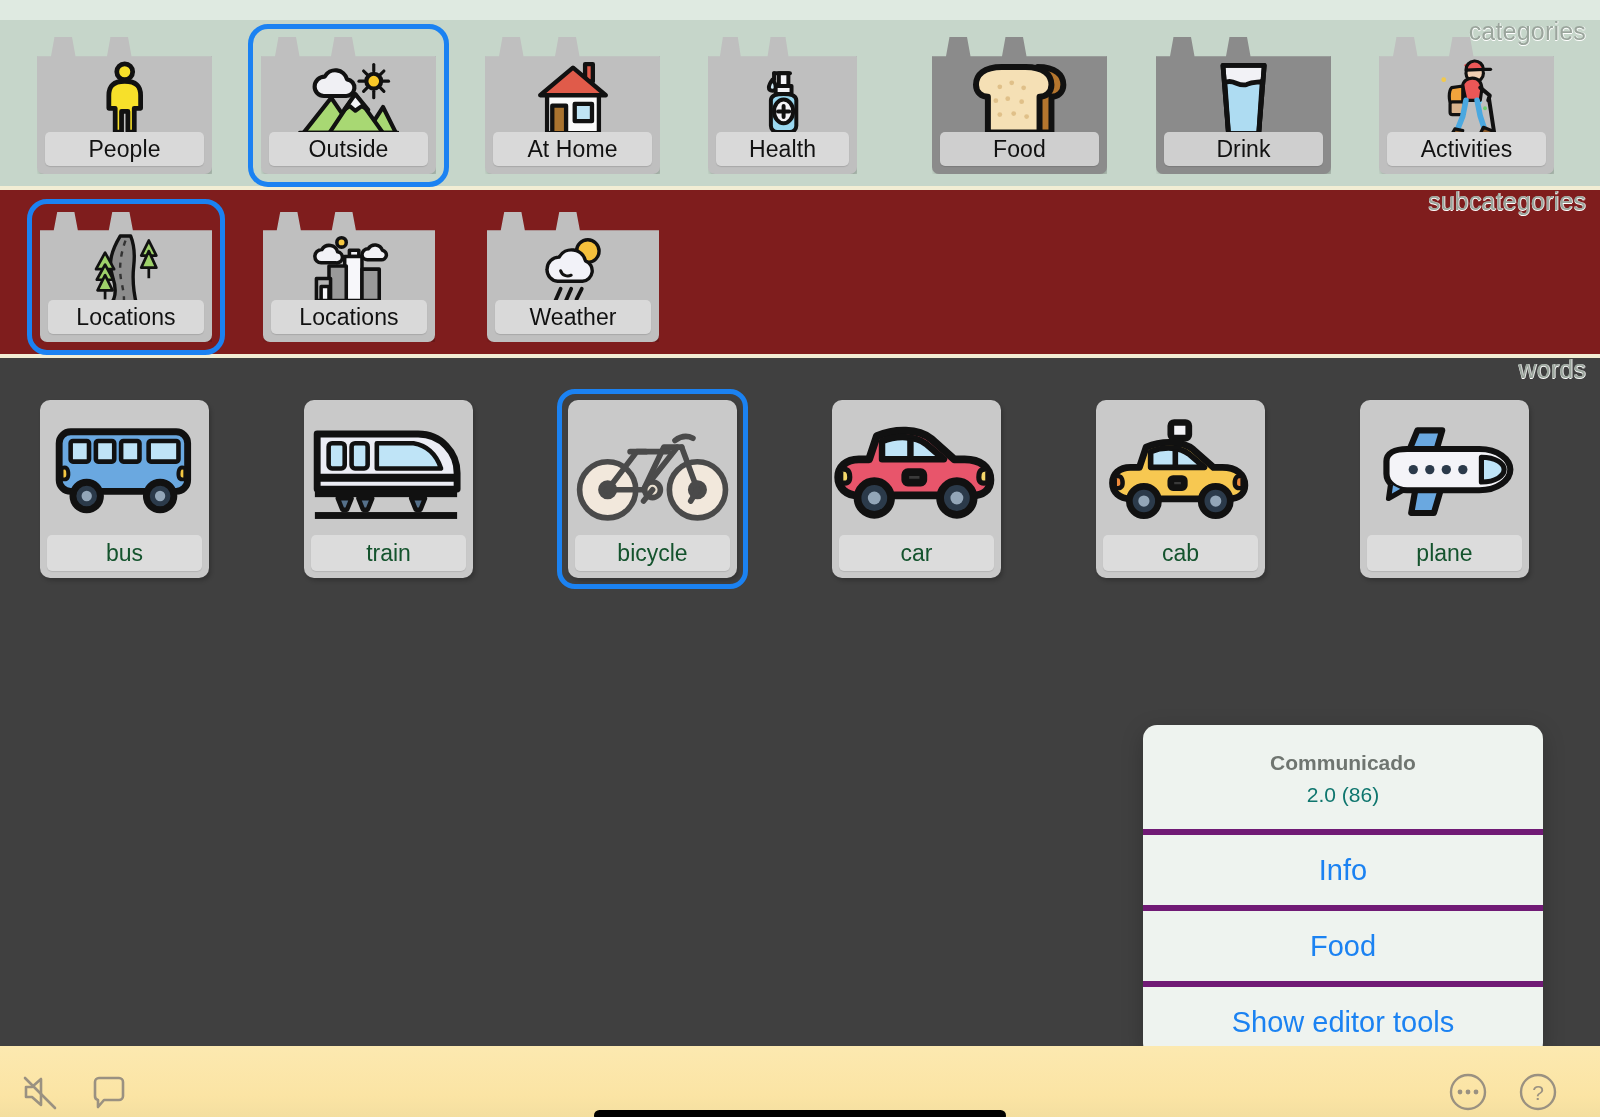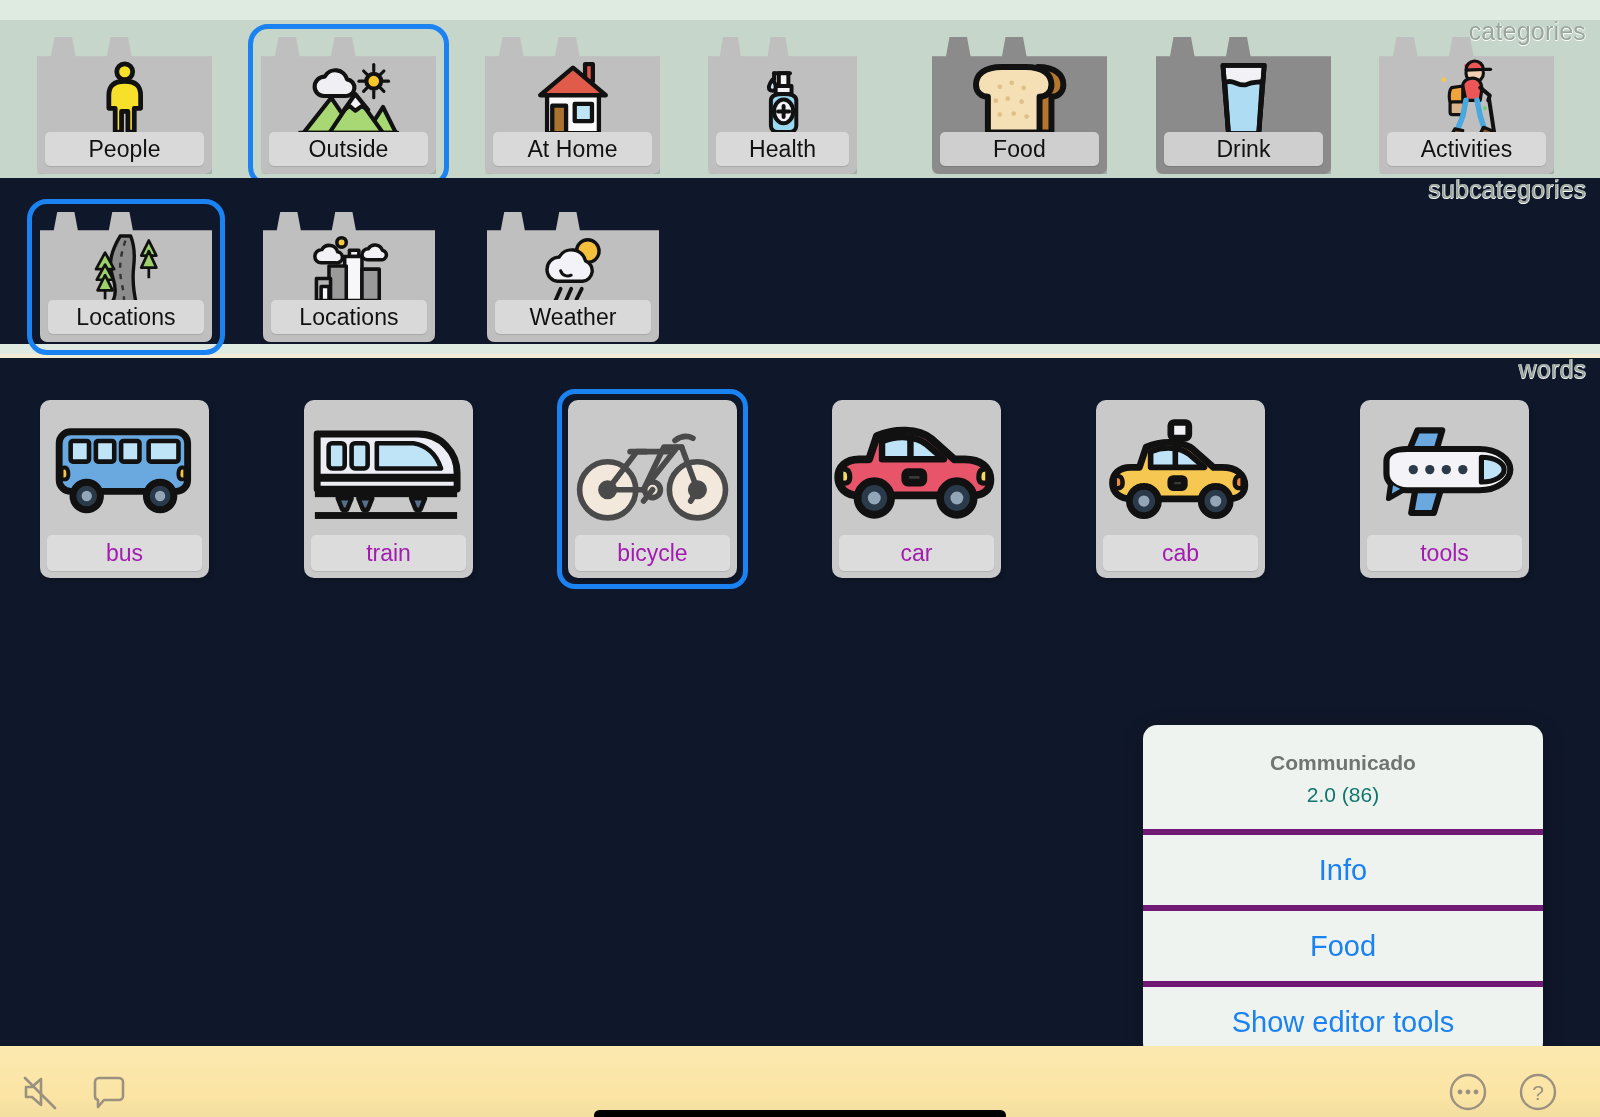--- a/index.html
+++ b/index.html
@@ -8,22 +8,22 @@
     width: 1600px; height: 1117px;
     overflow: hidden;
     font-family: "Liberation Sans", sans-serif;
     background: #dfeae1;
   }
   #app { position: relative; width: 1600px; height: 1117px; margin-top: 20px; }
 
   
   .band { position: absolute; left: 0; width: 1600px; }
   #band-categories    { top: 0;   height: 168px; background: #c6d6ca; }
-  #band-subcategories { top: 158px; height: 166px; background: #0f172a; }
-  #band-words         { top: 338px; height: 688px; background: #0f172a; }
+  #band-subcategories { top: 170px; height: 166px; background: #7f1d1d; }
+  #band-words         { top: 338px; height: 688px; background: #404040; }
   .divider { position: absolute; left: 0; width: 1600px; height: 4px;
              background: #f2edd4; }
   #div-1 { top: 166px; }
   #div-2 { top: 334px; }
 
   .band-label {
     position: absolute; right: 14px; top: -3px;
     font-size: 25px; color: #9aa59c; letter-spacing: .2px;
     text-shadow: 0 1px 0 #ffffff, 1px 0 0 rgba(255,255,255,.8);
     user-select: none;
@@ -79,21 +79,21 @@
   }
   .word-icon {
     position: absolute; left: 0; right: 0; top: 10%; height: 58%;
     display: flex; align-items: center; justify-content: center;
   }
   .word-icon svg { height: 100%; width: auto; display: block; }
   .word-name {
     position: absolute; left: 7px; right: 7px; bottom: 7px; height: 36px;
     background: #dcdcdc; border-radius: 5px;
     display: flex; align-items: center; justify-content: center;
-    font-size: 23px; color: #a21caf;
+    font-size: 23px; color: #14532d;
     box-shadow: 0 1px 1px rgba(0,0,0,.1);
   }
 
   
   #popup {
     position: absolute; left: 1143px; top: 705px;
     width: 400px; border-radius: 14px;
     background: #eef3ef;
     box-shadow: 0 6px 22px rgba(0,0,0,.22);
     overflow: visible;
@@ -511,21 +511,21 @@
         <g fill="#2b3a4a" stroke="none">
           <circle cx="40" cy="50" r="4.5"></circle>
               <circle cx="56" cy="50" r="4.5"></circle>
           <circle cx="72" cy="50" r="4.5"></circle>
               <circle cx="88" cy="50" r="4.5"></circle>
         </g>
         <path d="M18 64 L16 78 L30 70" fill="#6aa8e0" stroke-width="5"></path>
       </g>
         </svg>
     </div>
-    <div class="word-name">tools</div>
+    <div class="word-name">plane</div>
   </div>
 
   <div id="popup">
     <div id="popup-inner">
       <div class="popup-head">
         <div class="popup-app">Communicado</div>
         <div class="popup-ver">2.0 (86)</div>
       </div>
       <div class="popup-item">Info</div>
       <div class="popup-item">Food</div>

